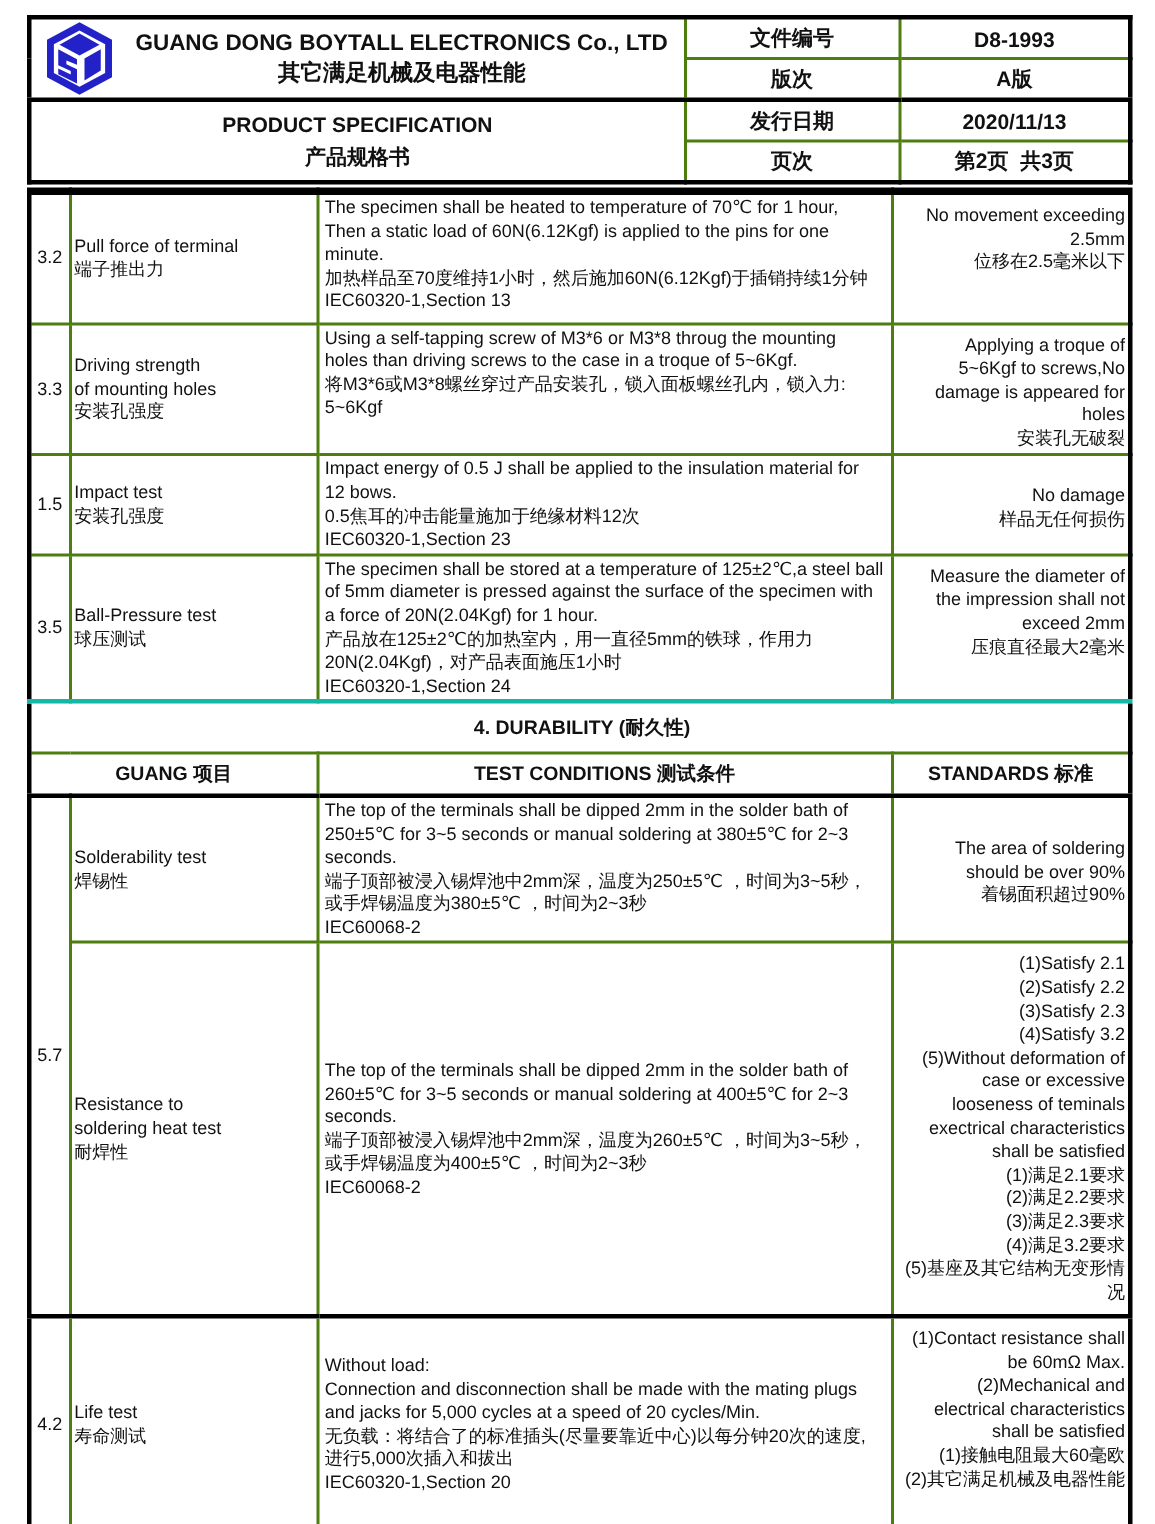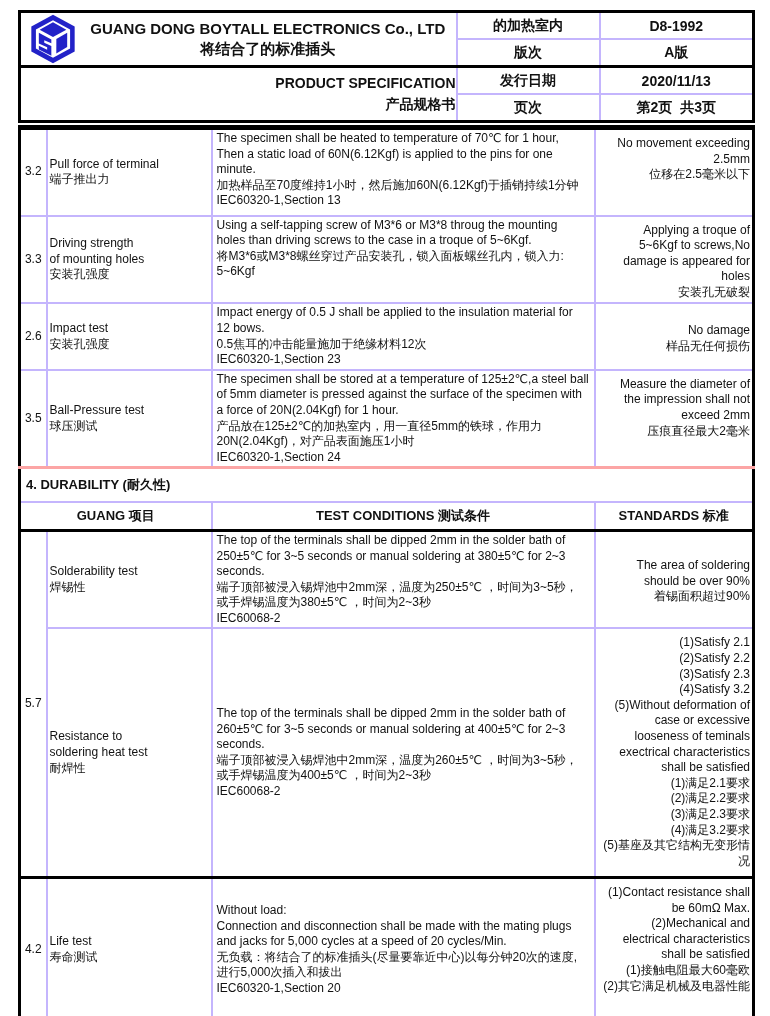--- a/index.html
+++ b/index.html
@@ -4,47 +4,47 @@
 <style>
   html,body{margin:0;padding:0;}
   body{
     width:770px;height:1016px;
     background:#ffffff;
     font-family:"Liberation Sans","DejaVu Sans",sans-serif;
     color:#111;
     -webkit-font-smoothing:antialiased;
   }
   table{border-collapse:collapse;table-layout:fixed;width:734px;}
-  td{border:2px solid #c4b5fd;overflow:hidden;}
+  td{border:2px solid #4d7c0f;overflow:hidden;}
 
   
   .hdr-table{margin:10px 0 0 18px;border:3px solid #000;}
   .hdr-table td{padding:0;}
   .cell-company{vertical-align:middle;}
   .company-wrap{display:flex;align-items:center;}
   .logo-box{width:54px;height:52px;margin-left:5px;flex:0 0 auto;display:flex;align-items:center;justify-content:center;}
   .company-names{flex:1 1 auto;text-align:center;line-height:1.35;}
   .company-en{font-weight:bold;font-size:15px;letter-spacing:0px;}
   .company-cn{font-weight:bold;font-size:15px;}
-  .cell-doc-title{vertical-align:middle;text-align:right;line-height:1.5;margin-top:28px;}
+  .cell-doc-title{vertical-align:middle;text-align:center;line-height:1.5;margin-top:28px;}
   .doc-title-en{font-weight:bold;font-size:14px;}
   .doc-title-cn{font-weight:bold;font-size:14px;}
   .cell-label{ text-align:center;vertical-align:middle;font-weight:bold;font-size:14px;height:25px;}
   .cell-value{ text-align:center;vertical-align:middle;font-weight:bold;font-size:14px;white-space:pre;}
   .thick-top td{border-top:3px solid #000;}
 
   
   .main-table{margin:2px 0 0 18px;border:3px solid #000;border-top-width:5px;border-bottom-width:4px;}
   .main-table td{font-size:12px;line-height:15.6px;}
   .c-num{text-align:center;vertical-align:middle;}
   .c-item{vertical-align:middle;white-space:pre-wrap;padding:1px 2px;}
   .c-test{text-align:left;vertical-align:top;white-space:pre-wrap;padding:1px 2px 1px 4px;}
   .c-std{text-align:right;vertical-align:top;white-space:pre-wrap;padding:6px 2px 2px 4px;line-height:15.8px;}
   .v-mid{vertical-align:middle;}
-  .sec-row td{border-top:3px solid #fca5a5;font-weight:bold;font-size:13px;padding:2px 2px 2px 5px;vertical-align:middle;}
+  .sec-row td{border-top:3px solid #14b8a6;font-weight:bold;font-size:13px;padding:2px 2px 2px 5px;vertical-align:middle;text-align:center;}
   .cols-row td{border-bottom:3px solid #000;font-weight:bold;font-size:13px;text-align:center;vertical-align:middle;height:24px;}
   .r42-row td{border-top:3px solid #000;}
 </style>
 </head>
 <body>
 
 <table class="hdr-table">
   <colgroup>
       <col style="width:437px">
       <col style="width:143px">
@@ -58,26 +58,26 @@
           <svg viewBox="0 0 60 60" width="50" height="50" aria-hidden="true">
             <polygon points="30,1 56,15 56,45 30,59 4,45 4,15" fill="#2222c8"></polygon>
             <polygon points="30,7.5 50.5,18.5 50.5,41.5 30,52.5 9.5,41.5 9.5,18.5" fill="#ffffff"></polygon>
             <polygon points="30,10 46,19 30,27.5 14,19" fill="#2222c8"></polygon>
             <polygon points="34,30 47,22.5 47,39.5 34,47.5" fill="#2222c8"></polygon>
             <path d="M13,22.5 L28,30.5 L28,35 L19.5,31.5 L19.5,34.5 L28,38.5 L28,50 L13,42.5 L13,38 L23,42.8 L23,40 L13,35.3 Z" fill="#2222c8"></path>
           </svg>
         </div>
         <div class="company-names">
           <div class="company-en">GUANG DONG BOYTALL ELECTRONICS Co., LTD</div>
-          <div class="company-cn">将结合了的标准插头</div>
+          <div class="company-cn">其它满足机械及电器性能</div>
         </div>
       </div>
     </td>
-    <td class="cell-label">的加热室内</td>
-    <td class="cell-value">D8-1992</td>
+    <td class="cell-label">文件编号</td>
+    <td class="cell-value">D8-1993</td>
   </tr>
   <tr>
     <td class="cell-label">版次</td>
     <td class="cell-value">A版</td>
   </tr>
   <tr class="thick-top">
     <td class="cell-doc-title" rowspan="2">
       <div class="doc-title-en">PRODUCT SPECIFICATION</div>
       <div class="doc-title-cn">产品规格书</div>
     </td>
@@ -124,21 +124,21 @@
 将M3*6或M3*8螺丝穿过产品安装孔，锁入面板螺丝孔内，锁入力:
 5~6Kgf</td>
     <td class="c-std">Applying a troque of
 5~6Kgf to screws,No
 damage is appeared for
 holes
 安装孔无破裂</td>
   </tr>
 
   <tr style="height:62px">
-    <td class="c-num">2.6</td>
+    <td class="c-num">1.5</td>
     <td class="c-item">Impact test
 安装孔强度</td>
     <td class="c-test">Impact energy of 0.5 J shall be applied to the insulation material for
 12 bows.
 0.5焦耳的冲击能量施加于绝缘材料12次
 IEC60320-1,Section 23</td>
     <td class="c-std v-mid">No damage
 样品无任何损伤</td>
   </tr>
 

